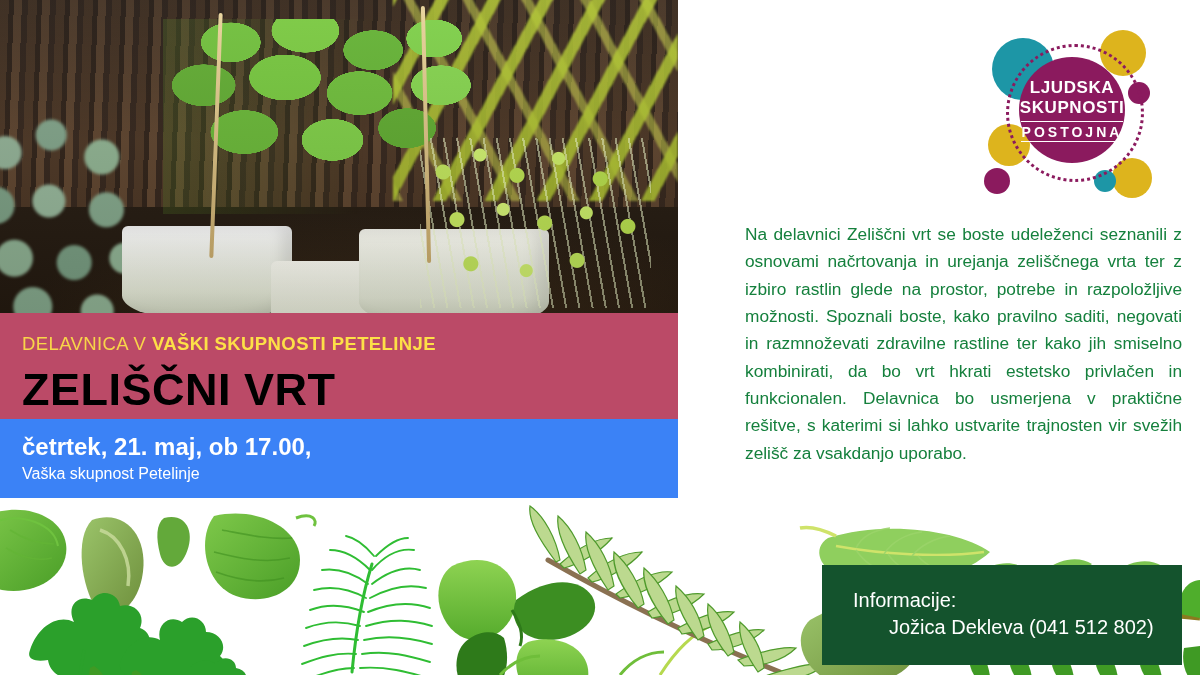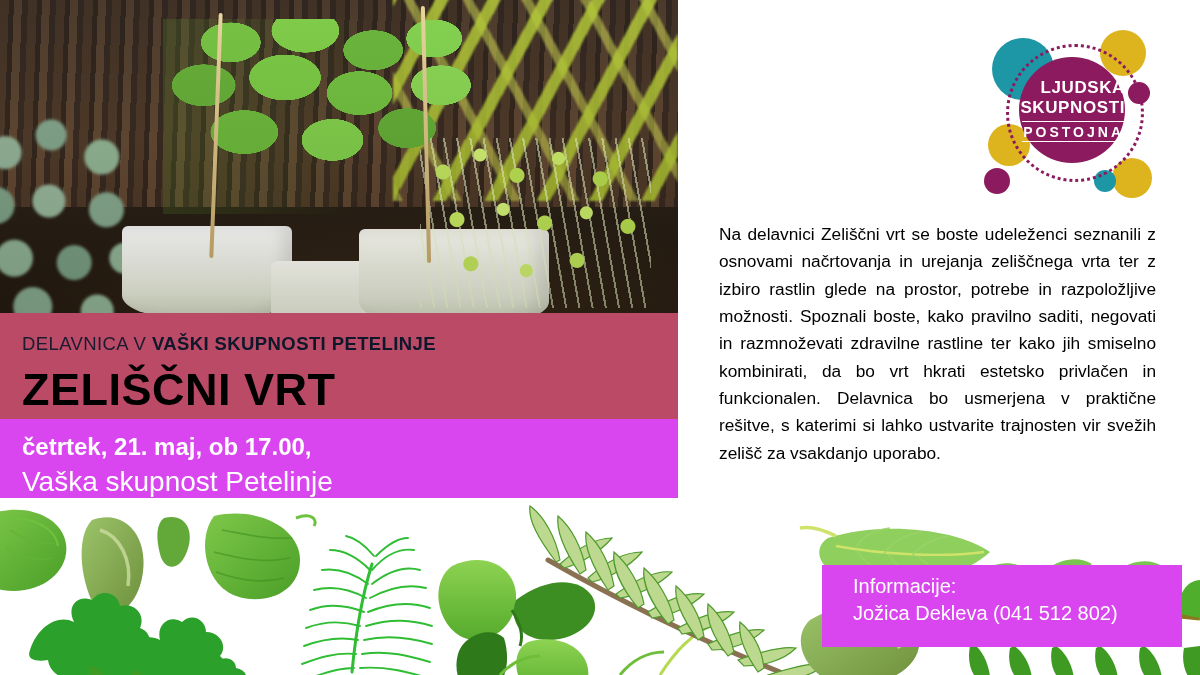--- a/index.html
+++ b/index.html
@@ -117,82 +117,82 @@
   .photo-shade{position:absolute;inset:0;background:linear-gradient(180deg,rgba(255,255,255,.06),rgba(0,0,0,.12));}
 
   
   .band-magenta{
     position:absolute;left:0;top:313px;width:678px;height:106px;
     background:#bb4a67;
     box-sizing:border-box;
     padding:22px 0 0 22px;
   }
   .kicker{
-    color:#0f172a;font-size:18.5px;letter-spacing:.4px;line-height:1;
+    color:#fde047;font-size:18.5px;letter-spacing:.4px;line-height:1;
     white-space:nowrap;
   }
   .kicker .light{font-weight:300;opacity:.93;}
   .kicker .bold{font-weight:700;}
   .headline{
     color:#000000;font-size:45px;font-weight:700;letter-spacing:.5px;
     line-height:1;margin-top:13px;white-space:nowrap;
   }
 
   
   .band-green{
     position:absolute;left:0;top:419px;width:678px;height:79px;
-    background:#d946ef;
+    background:#3b82f6;
     box-sizing:border-box;
     padding:14px 0 0 22px;
   }
   .date-line{color:#ffffff;font-size:24px;font-weight:700;line-height:1.15;white-space:nowrap;}
-  .place-line{color:#ffffff;font-size:28px;font-weight:400;line-height:1.25;margin-top:3px;white-space:nowrap;}
+  .place-line{color:#ffffff;font-size:16px;font-weight:400;line-height:1.25;margin-top:3px;white-space:nowrap;}
 
   
   .logo{position:absolute;left:976px;top:24px;width:182px;height:180px;}
   .logo .blob{position:absolute;border-radius:50%;}
   .b-teal-big{left:16px;top:14px;width:62px;height:62px;background:#1d96a6;}
   .b-yellow-big{left:124px;top:6px;width:46px;height:46px;background:#ddb41d;}
   .b-purple-sm{left:152px;top:58px;width:22px;height:22px;background:#8b1a5e;}
   .b-yellow-left{left:12px;top:100px;width:42px;height:42px;background:#ddb41d;}
   .b-purple-bl{left:8px;top:144px;width:26px;height:26px;background:#8b1a5e;}
   .b-yellow-br{left:136px;top:134px;width:40px;height:40px;background:#ddb41d;}
   .b-teal-sm{left:118px;top:146px;width:22px;height:22px;background:#1d96a6;}
   .dot-ring{
     position:absolute;left:30px;top:20px;width:132px;height:132px;border-radius:50%;
     border:3px dotted #8b1a5e;
   }
   .logo-core{
     position:absolute;left:43px;top:33px;width:106px;height:106px;border-radius:50%;
     background:#8b1a5e;display:flex;flex-direction:column;
-    align-items:flex-end;justify-content:center;
+    align-items:center;justify-content:center;
   }
   .lg-1,.lg-2{color:#fff;font-weight:700;font-size:17px;letter-spacing:.6px;line-height:1;}
   .lg-2{margin-top:3px;}
   .lg-3{color:#fff;font-weight:700;font-size:14px;letter-spacing:3px;margin-top:5px;
     border-top:1.5px solid #fff;border-bottom:1.5px solid #fff;padding:2px 1px 1px;}
 
   
   .body-copy{
-    position:absolute;left:719px;top:221px;width:437px;
-    color:#000000;font-size:17.3px;line-height:1.58;
+    position:absolute;left:745px;top:221px;width:437px;
+    color:#15803d;font-size:17.3px;line-height:1.58;
     text-align:justify;
   }
 
   
   .herbs{position:absolute;left:0;top:500px;width:1200px;height:175px;background:#fff;overflow:hidden;}
   .herbs svg{display:block;width:1200px;height:175px;}
 
   
   .info-box{
-    position:absolute;left:822px;top:565px;width:360px;height:82px;
-    background:#d946ef;box-sizing:border-box;padding:8px 0 0 31px;
+    position:absolute;left:822px;top:565px;width:360px;height:100px;
+    background:#14532d;box-sizing:border-box;padding:22px 0 0 31px;
   }
   .info-l1{color:#fff;font-size:20px;line-height:1.35;white-space:nowrap;}
-  .info-l2{color:#fff;font-size:20px;line-height:1.35;white-space:nowrap;}
+  .info-l2{color:#fff;font-size:20px;line-height:1.35;white-space:nowrap;margin-left:36px;}
 </style>
 </head>
 <body>
 
 <div class="poster">
 
   <div class="photo">
     <div class="photo-bg"></div>
     <div class="soil"></div>
     <div class="stems"></div>

